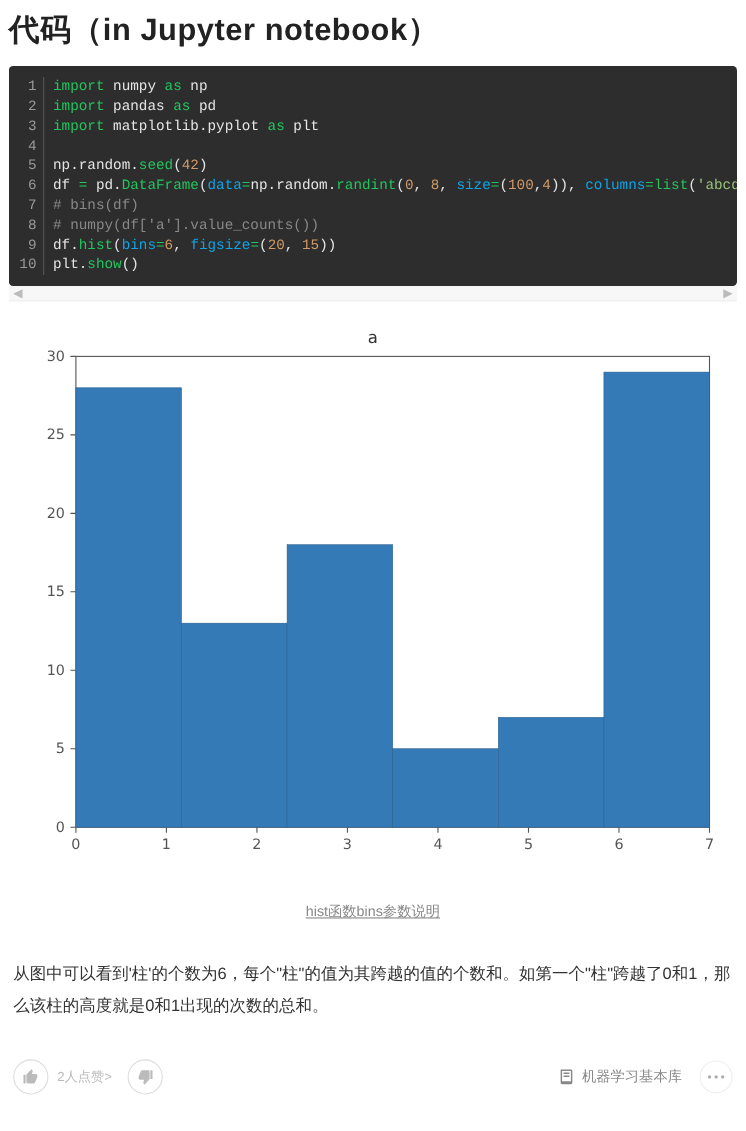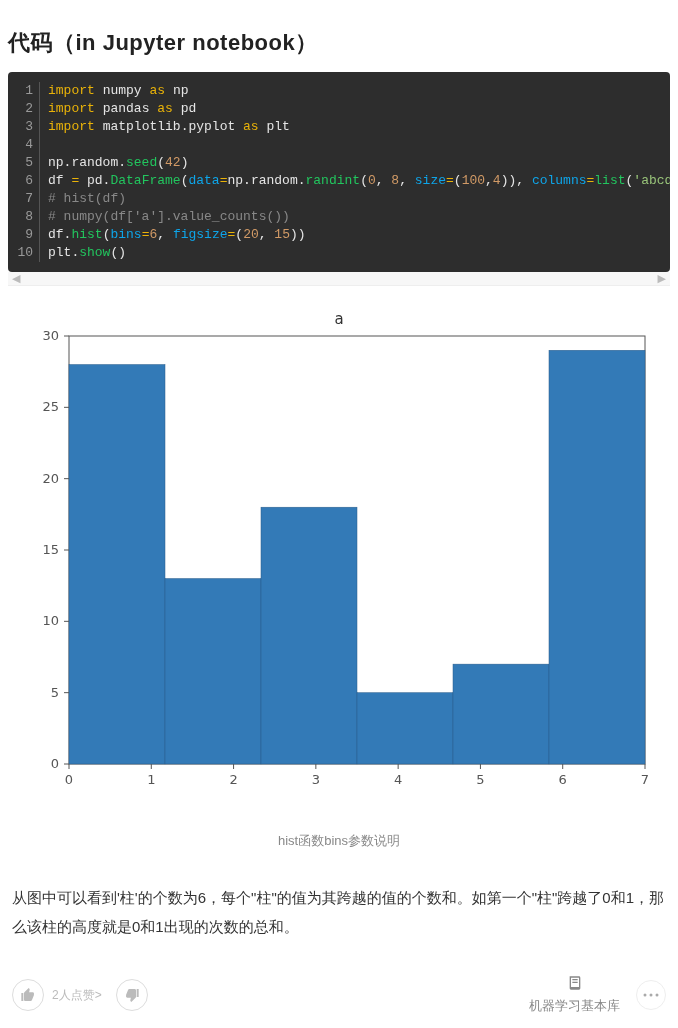--- a/index.html
+++ b/index.html
@@ -4,26 +4,25 @@
 <style>
   * { box-sizing: border-box; margin: 0; padding: 0; }
   body {
     font-family: -apple-system, BlinkMacSystemFont, "Segoe UI", "PingFang SC", "Microsoft YaHei", sans-serif;
     background: #fff;
     width: 678px;
     color: #333;
   }
   .container { padding: 0 8px; }
   h2.page-title {
-    font-size: 22px;
+    font-size: 28px;
     font-weight: 700;
     color: #222;
     padding: 8px 0 14px 0;
     letter-spacing: 0.5px;
-    margin-top: 20px;
   }
   .code-block {
     background: #2d2d2d;
     border-radius: 4px;
     padding: 10px 0;
     position: relative;
     overflow-x: auto;
   }
   .code-block .gutter {
     position: absolute;
@@ -39,21 +38,21 @@
     user-select: none;
   }
   .code-block pre {
     margin-left: 40px;
     font-family: Consolas, "Courier New", monospace;
     font-size: 13px;
     line-height: 18px;
     color: #ccc;
     white-space: pre;
   }
-  .tok-kw { color: #eab308; }
+  .tok-kw { color: #22c55e; }
   .tok-mod { color: #e5e5e5; }
   .tok-attr { color: #22c55e; }
   .tok-num { color: #d19a66; }
   .tok-str { color: #98c379; }
   .tok-cmt { color: #888; }
   .tok-param { color: #0ea5e9; }
   .scroll-hint {
     display: flex;
     justify-content: space-between;
     font-size: 11px;
@@ -72,20 +71,21 @@
     font-size: 15px;
     color: #333;
     margin-bottom: 2px;
   }
   .chart-svg { display: block; margin: 0 auto; }
   .caption {
     text-align: center;
     font-size: 13px;
     color: #888;
     margin-top: 26px;
+    text-decoration: underline;
   }
   .body-text {
     font-size: 15px;
     line-height: 1.9;
     color: #333;
     margin-top: 34px;
     padding: 0 4px;
   }
   .footer-bar {
     display: flex;
@@ -110,21 +110,20 @@
     color: #bbb;
     margin-right: 6px;
   }
   .spacer { flex: 1; }
   .book-label {
     font-size: 13px;
     color: #888;
     display: flex;
     align-items: center;
     gap: 6px;
-    flex-direction: column;
   }
   .more-btn {
     width: 30px; height: 30px;
     border: 1px solid #eee;
     border-radius: 15px;
     display: flex; align-items: center; justify-content: center;
     color: #aaa;
     cursor: pointer;
     margin-left: 8px;
   }
@@ -140,21 +139,21 @@
   <h2 class="page-title">代码（in Jupyter notebook）</h2>
 
   <div class="code-block">
     <div class="gutter" id="gutter">1<br>2<br>3<br>4<br>5<br>6<br>7<br>8<br>9<br>10<br></div>
     <pre id="code-pre"><span class="tok-kw">import</span> <span class="tok-mod">numpy</span> <span class="tok-kw">as</span> <span class="tok-mod">np</span>
 <span class="tok-kw">import</span> <span class="tok-mod">pandas</span> <span class="tok-kw">as</span> <span class="tok-mod">pd</span>
 <span class="tok-kw">import</span> <span class="tok-mod">matplotlib.pyplot</span> <span class="tok-kw">as</span> <span class="tok-mod">plt</span>
 
 <span class="tok-mod">np.random.</span><span class="tok-attr">seed</span><span class="tok-mod">(</span><span class="tok-num">42</span><span class="tok-mod">)</span>
 <span class="tok-mod">df </span><span class="tok-kw">=</span><span class="tok-mod"> pd.</span><span class="tok-attr">DataFrame</span><span class="tok-mod">(</span><span class="tok-param">data</span><span class="tok-kw">=</span><span class="tok-mod">np.random.</span><span class="tok-attr">randint</span><span class="tok-mod">(</span><span class="tok-num">0</span><span class="tok-mod">, </span><span class="tok-num">8</span><span class="tok-mod">, </span><span class="tok-param">size</span><span class="tok-kw">=</span><span class="tok-mod">(</span><span class="tok-num">100</span><span class="tok-mod">,</span><span class="tok-num">4</span><span class="tok-mod">)), </span><span class="tok-param">columns</span><span class="tok-kw">=</span><span class="tok-attr">list</span><span class="tok-mod">(</span><span class="tok-str">'abcd'</span>
-<span class="tok-cmt"># hist(df)</span>
+<span class="tok-cmt"># bins(df)</span>
 <span class="tok-cmt"># numpy(df['a'].value_counts())</span>
 <span class="tok-mod">df.</span><span class="tok-attr">hist</span><span class="tok-mod">(</span><span class="tok-param">bins</span><span class="tok-kw">=</span><span class="tok-num">6</span><span class="tok-mod">, </span><span class="tok-param">figsize</span><span class="tok-kw">=</span><span class="tok-mod">(</span><span class="tok-num">20</span><span class="tok-mod">, </span><span class="tok-num">15</span><span class="tok-mod">))</span>
 <span class="tok-mod">plt.</span><span class="tok-attr">show</span><span class="tok-mod">()</span></pre>
   </div>
 
   <div class="scroll-hint">
     <span>◀</span>
     <span>▶</span>
   </div>
 

